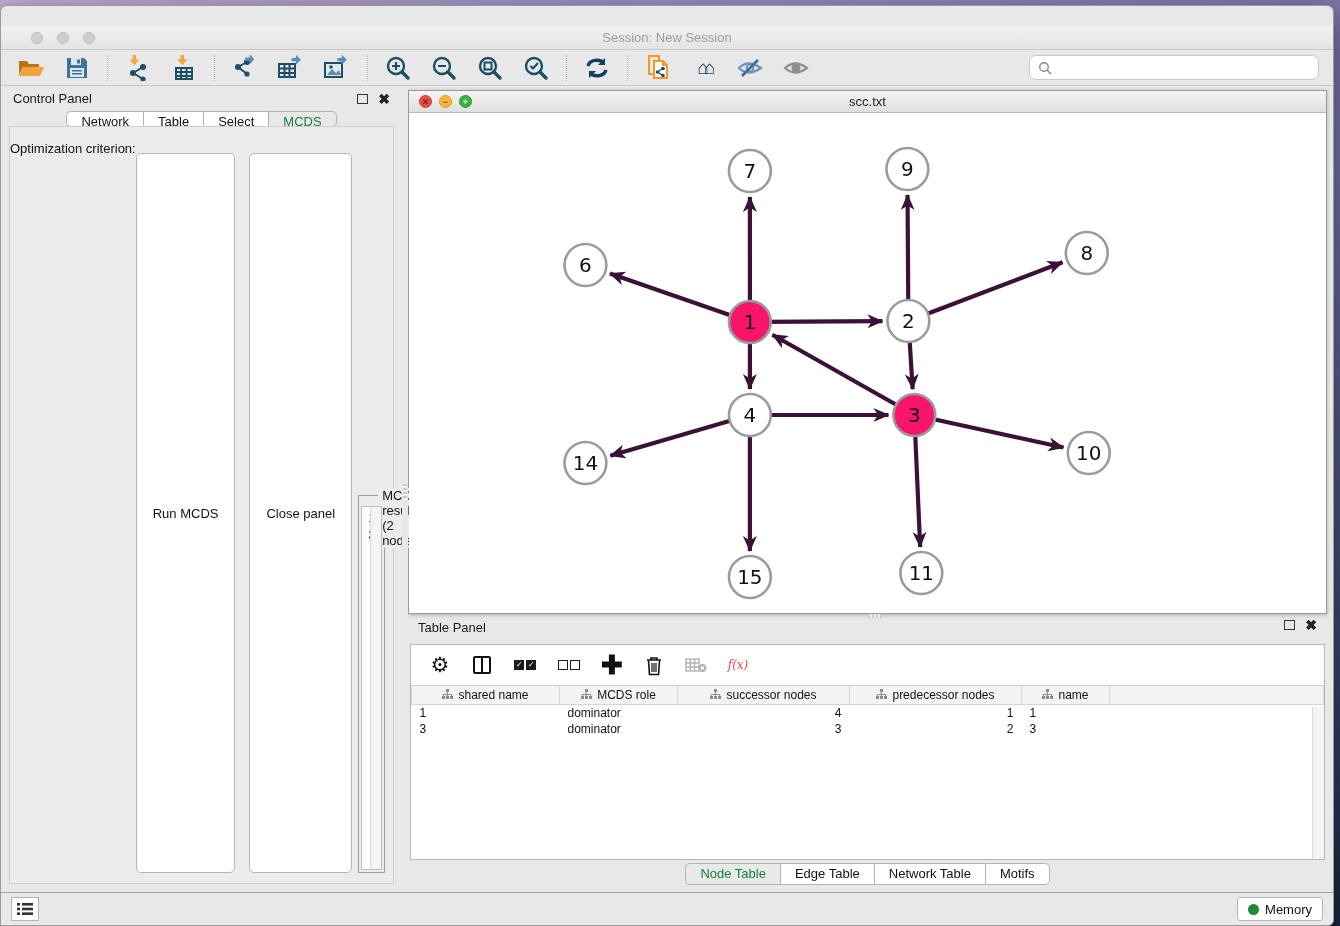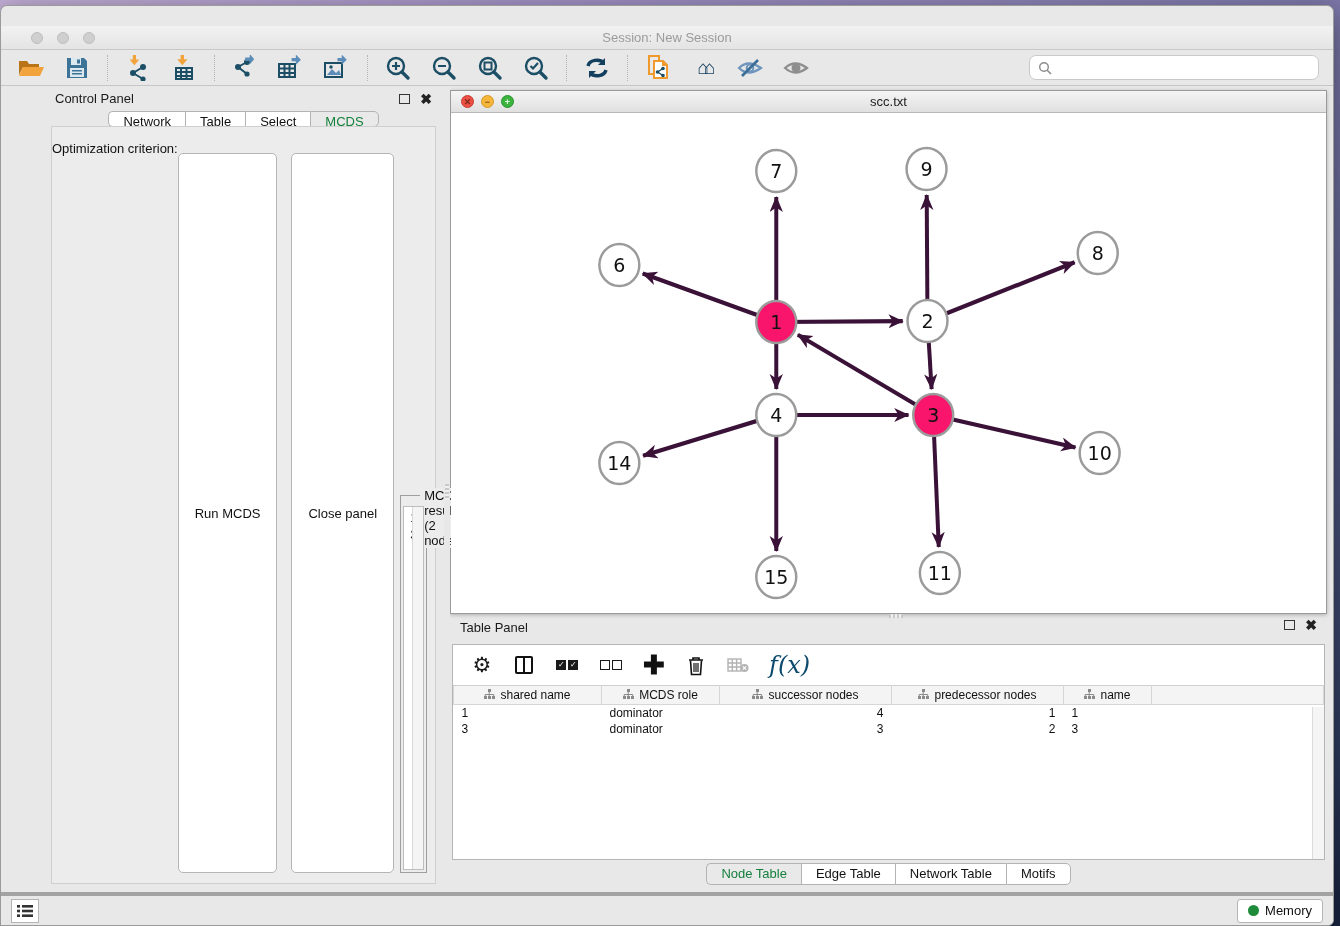--- a/index.html
+++ b/index.html
@@ -34,21 +34,21 @@
   .tb-btn { width:40px; height:30px; display:flex; align-items:center; justify-content:center; cursor:default; }
   .tb-sep { width:1px; height:26px; border-left:1px dotted #b5b5b5; margin:0 4px; }
   .tb-spacer { flex:1; }
   .searchbox {
     width:290px; height:25px; background:#fff; border:1px solid #c9c9c9; border-radius:7px;
     display:flex; align-items:center; padding:0 8px; gap:5px; margin-right:4px;
   }
   .searchbox svg { flex:0 0 auto; }
   .houses { font-size:19px; font-weight:bold; color:#123f5e; letter-spacing:-5px; }
   
-  .main { flex:1; display:flex; min-height:0;padding-left:42px; }
+  .main { flex:1; display:flex; min-height:0; }
   .left-panel { width:401px; flex:0 0 auto; display:flex; flex-direction:column; background:#e8e8e8; }
   .gap-v { width:6px; background:#e8e8e8; position:relative; }
   .gap-v .grip { position:absolute; left:1px; top:398px; width:4px; height:16px;
      background:repeating-linear-gradient(#c9c9c9 0 2px, #efefef 2px 4px); }
   .right-col { flex:1; display:flex; flex-direction:column; min-width:0; padding:4px 6px 6px 0; }
 
   .lp-header { height:25px; display:flex; align-items:center; padding:0 12px; }
   .lp-title { font-size:13px; color:#1a1a1a; flex:1; }
   .panel-ctl { display:flex; gap:10px; align-items:center; }
   .float-ico { width:11px; height:10px; border:1.5px solid #333; }
@@ -120,40 +120,40 @@
   .table-panel { flex:1; display:flex; flex-direction:column; margin-top:6px; min-height:0; }
   .tp-header { height:24px; display:flex; align-items:flex-start; padding:0 10px; }
   .tp-title { font-size:13px; color:#1a1a1a; flex:1; }
   .tp-box {
     flex:1; margin:0 2px; border:1px solid #b5b5b5; background:#fff; display:flex; flex-direction:column;
     position:relative; min-height:0;
   }
   .tp-toolbar { height:40px; display:flex; align-items:center; gap:20px; padding:0 18px; flex:0 0 auto; }
   .tp-ico { display:flex; align-items:center; justify-content:center; min-width:22px; }
   .gear { font-size:21px; color:#1a1a1a; }
-  .fx { font-family:"DejaVu Serif", serif; font-style:italic; font-size:24px; color:#0c4a6e; }
+  .fx { font-family:"DejaVu Serif", serif; font-style:italic; font-size:12px; color:#ef4444; }
   .plus { font-size:26px; font-weight:bold; color:#111; line-height:20px; }
   .chk { width:10px; height:10px; border:1.5px solid #1a1a1a; display:inline-block; margin:0 1px; position:relative; }
   .chk.checked { background:#1a1a1a; }
   .chk.checked::after { content:"✓"; color:#fff; font-size:8px; position:absolute; left:1px; top:-1px; }
   .cols-ico { width:18px; height:18px; border:2px solid #111; border-radius:2px; display:flex; }
   .cols-ico i { flex:1; border-right:2px solid #111; } .cols-ico i:last-child { border-right:none; }
   table.node-table { border-collapse:collapse; width:100%; table-layout:fixed; }
   table.node-table th {
     background:#f4f4f4; border:1px solid #d6d6d6; border-top:1px solid #cfcfcf;
     font-size:12px; font-weight:normal; color:#111; height:19px; position:relative; text-align:center;
   }
   table.node-table th .hier { display:inline-block; margin-right:5px; vertical-align:-1px; }
   table.node-table td { font-size:12px; color:#111; height:16px; padding:0 8px; }
   td.al { text-align:left; } td.ar { text-align:right; }
   .tp-scroll { position:absolute; right:0; top:62px; bottom:0; width:12px; background:#f5f5f5; border-left:1px solid #dcdcdc; }
   .tp-tabs { height:24px; display:flex; justify-content:center; align-items:center; flex:0 0 auto; margin-top:2px; }
   
   .statusbar {
-    height:33px; background:#e8e8e8; border-top:4px solid #a3a3a3; display:flex; align-items:center;
+    height:33px; background:#e8e8e8; border-top:1px solid #a3a3a3; display:flex; align-items:center;
     padding:0 10px; flex:0 0 auto;
   }
   .list-btn { width:28px; height:24px; background:#fff; border:1px solid #b5b5b5; display:flex; align-items:center; justify-content:center; }
   .memory-btn {
     margin-left:auto; background:#fff; border:1px solid #b5b5b5; border-radius:3px; height:24px;
     display:flex; align-items:center; gap:6px; padding:0 10px; font-size:13px; color:#111;
   }
   .memdot { width:11px; height:11px; border-radius:50%; background:#1e8b3a; }
 </style>
 </head>

